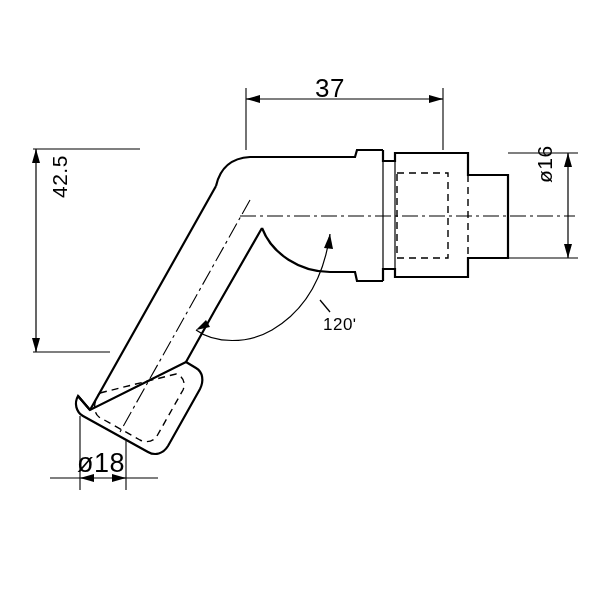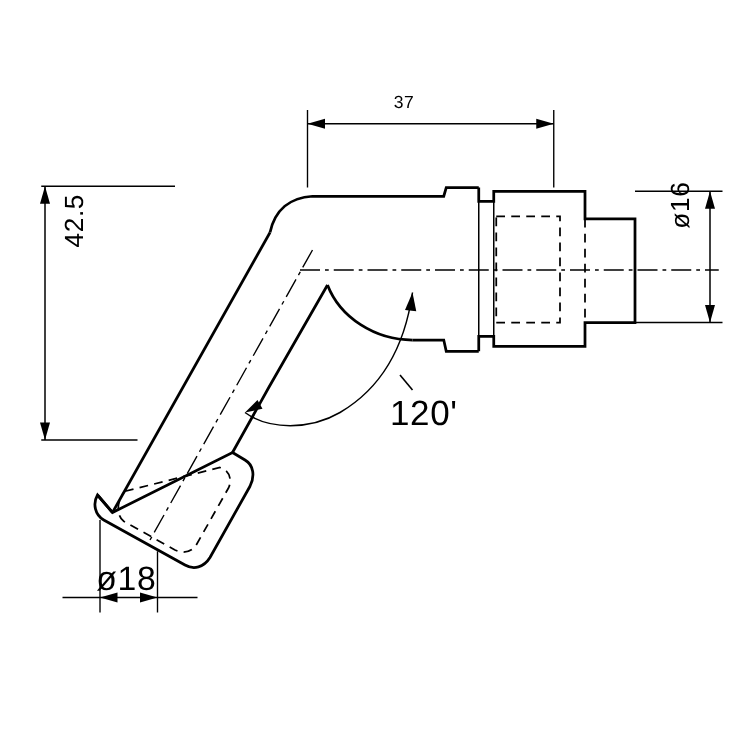--- a/index.html
+++ b/index.html
@@ -72,21 +72,21 @@
   .dim-text {
     position: absolute;
     font-family: "Liberation Sans", sans-serif;
     color: #000000;
     white-space: nowrap;
     letter-spacing: 0.5px;
   }
   #label-37 {
     left: 315px;
     top: 73px;
-    font-size: 14px;
+    font-size: 26px;
   }
   #label-425 {
     left: 48px;
     top: 198px;
     font-size: 21px;
     transform: rotate(-90deg);
     transform-origin: left top;
   }
   #label-16 {
     left: 533px;
@@ -94,23 +94,23 @@
     font-size: 21px;
     transform: rotate(-90deg);
     transform-origin: left top;
   }
   #label-18 {
     left: 77px;
     top: 448px;
     font-size: 27px;
   }
   #label-120 {
-    left: 312px;
+    left: 323px;
     top: 315px;
-    font-size: 28px;
+    font-size: 17px;
   }
 </style>
 </head>
 <body>
 
 <div id="stage">
 
   <svg id="drawing" viewBox="0 0 600 600">
 
     <g>

